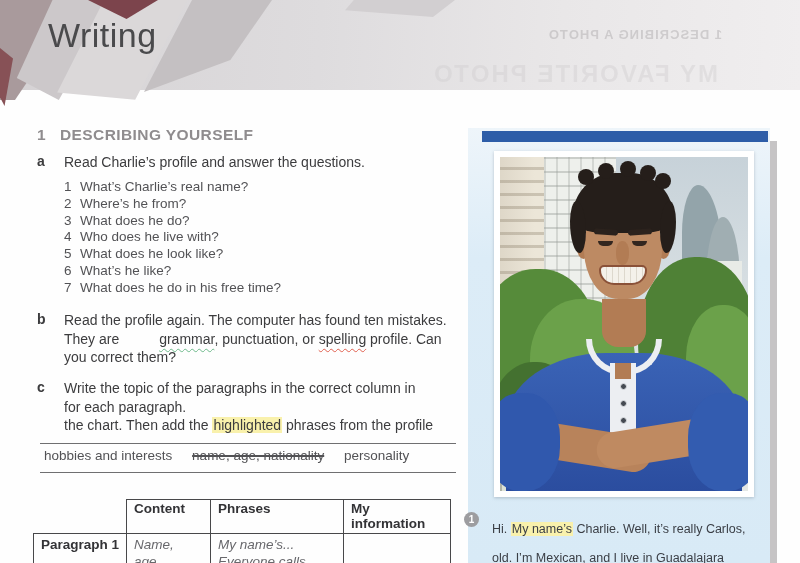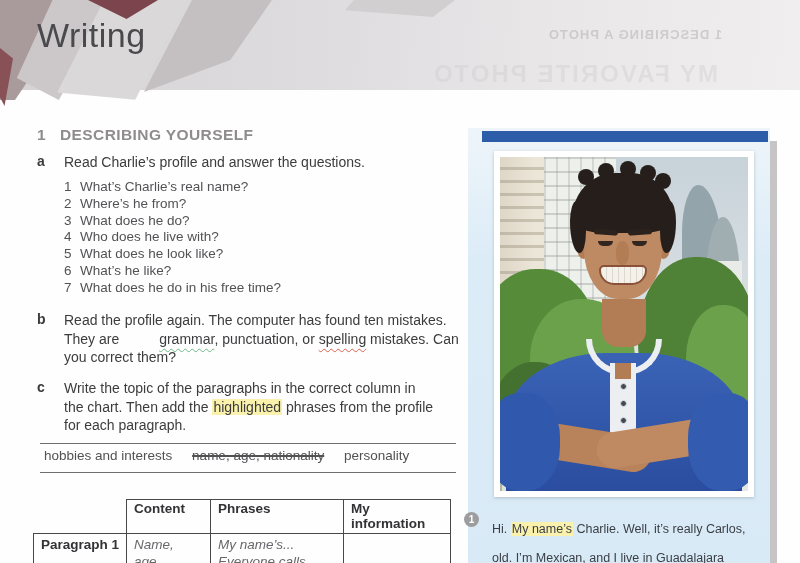--- a/index.html
+++ b/index.html
@@ -18,21 +18,21 @@
   .f3 { left:0; top:0; width:260px; height:105px; background:#dbd8d9;
         clip-path:polygon(40% 0,72% 0,52% 95%,22% 88%); }
   .f4 { left:0; top:0; width:320px; height:100px; background:#c4c0c2;
         clip-path:polygon(60% 0,85% 0,72% 60%,45% 92%); }
   .m1 { left:88px; top:0; width:70px; height:19px; background:#7c444c;
         clip-path:polygon(0 0,100% 0,55% 100%); }
   .m2 { left:0; top:48px; width:13px; height:58px; background:#875156;
         clip-path:polygon(0 0,100% 18%,35% 100%,0 85%); }
   .f5 { left:345px; top:0; width:110px; height:17px; background:#d2cfd1;
         clip-path:polygon(8% 0,100% 0,80% 100%,0 60%); }
-  .title { position:absolute; left:37px; top:16px; font-size:34px; letter-spacing:.5px;
+  .title { position:absolute; left:48px; top:16px; font-size:34px; letter-spacing:.5px;
            color:#4a4a4c; }
   .bleed1 { position:absolute; left:545px; top:27px; width:180px; text-align:center;
             transform:scaleX(-1); font-size:13px; font-weight:bold; letter-spacing:1px;
             color:#b6b3b5; opacity:.55; }
   .bleed2 { position:absolute; left:388px; top:60px; width:330px; transform:scaleX(-1);
             font-size:24px; font-weight:bold; letter-spacing:2px; color:#cuc; color:#cfccce;
             opacity:.4; }
 
   
   .sec-head { position:absolute; left:37px; top:126px; display:flex; gap:14px;
@@ -209,34 +209,34 @@
       <span class="q-num">7</span>
       <span>What does he do in his free time?</span>
       </div>
   </div>
 
   <div class="ex ex-b">
     <span class="ex-label">b</span>
     <div class="ex-body">
       <div class="ex-line">Read the profile again. The computer has found ten mistakes.</div>
       <div class="ex-line">
-        <span>They are </span><span class="wavy-g">grammar</span><span>, </span><span class="wavy-b">punctuation</span><span>, or </span><span class="wavy-r">spelling</span><span> mistakes. Can</span>
+        <span>They are </span><span class="wavy-g">grammar</span><span>, </span><span class="wavy-b">punctuation</span><span>, or </span><span class="wavy-r">spelling</span><span> profile. Can</span>
       </div>
       <div class="ex-line">you correct them?</div>
     </div>
   </div>
 
   <div class="ex ex-c">
     <span class="ex-label">c</span>
     <div class="ex-body">
       <div class="ex-line">Write the topic of the paragraphs in the correct column in</div>
+      <div class="ex-line">for each paragraph.</div>
       <div class="ex-line">
         <span>the chart. Then add the </span><span class="hl">highlighted</span><span> phrases from the profile</span>
       </div>
-      <div class="ex-line">for each paragraph.</div>
     </div>
   </div>
 
   <div class="bank">
     <div>
       <span class="bank-item">hobbies and interests</span>
       <span class="bank-item strike">name, age, nationality</span>
       <span class="bank-item">personality</span>
     </div>
   </div>

